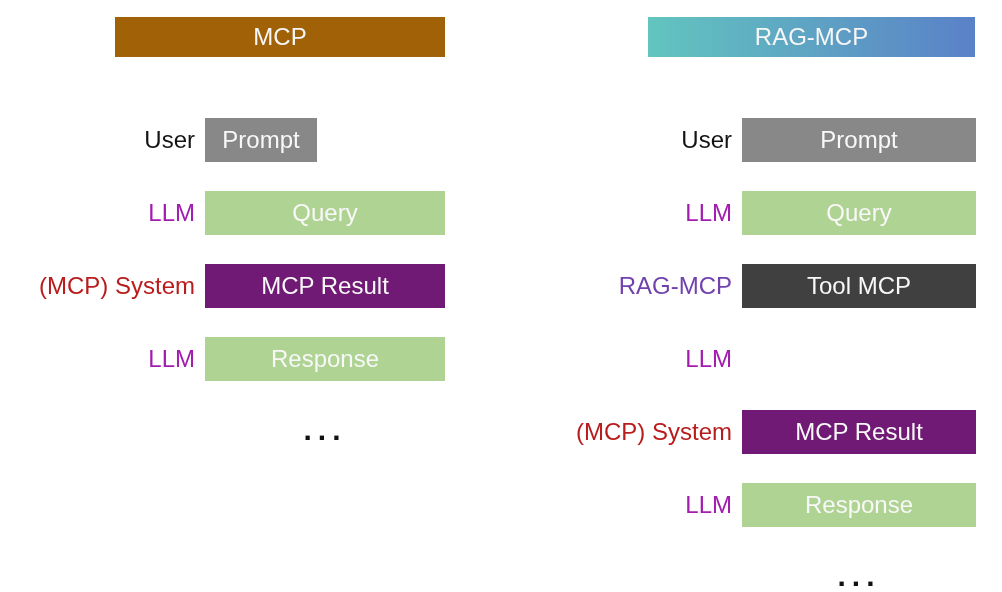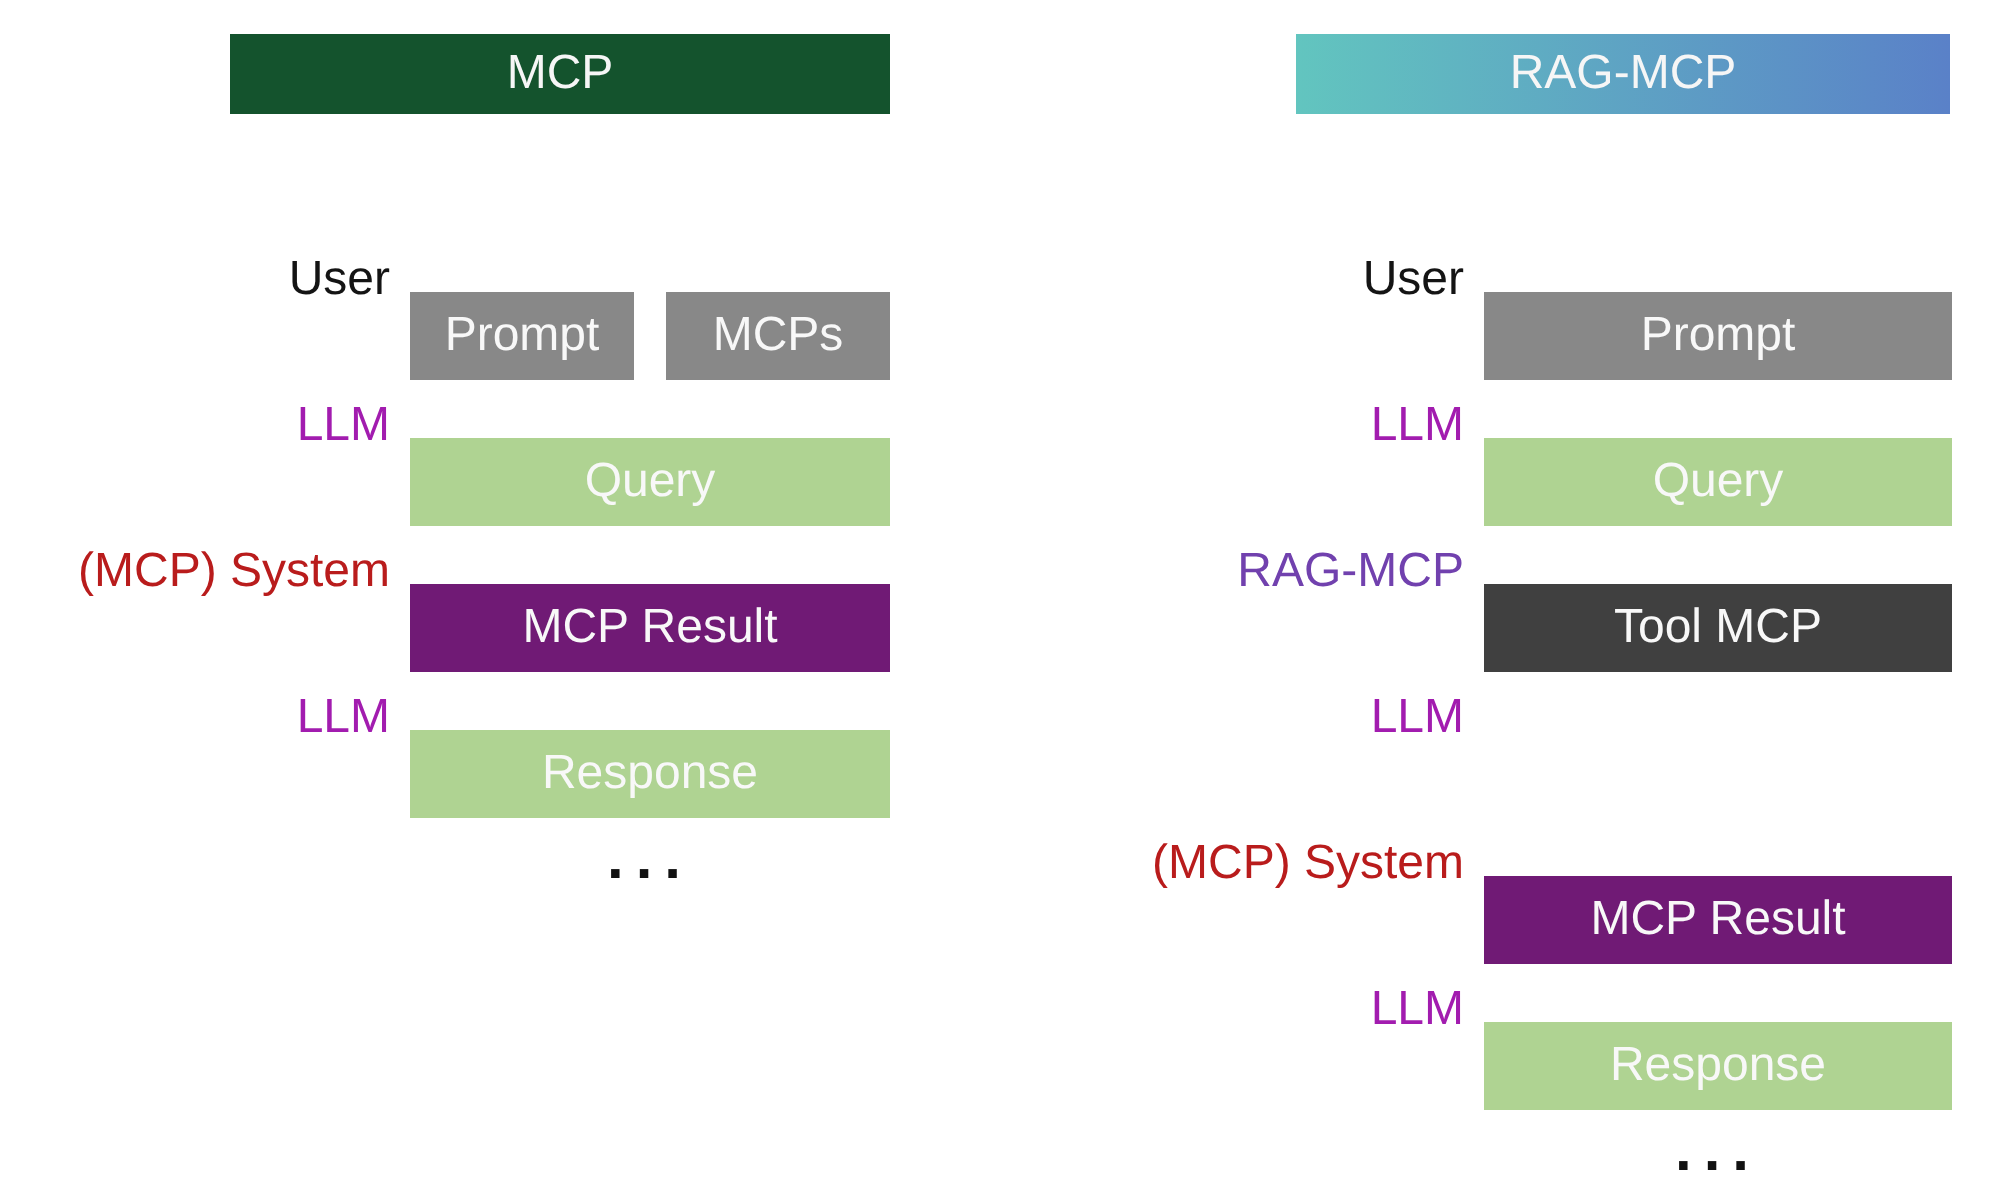--- a/index.html
+++ b/index.html
@@ -17,21 +17,21 @@
   .panel-left  { left: 20px;  width: 425px; }
   .panel-right { left: 555px; width: 421px; }
 
   .header {
     height: 40px;
     line-height: 40px;
     text-align: center;
     color: #f6f6f6;
     font-size: 24px;
   }
-  .panel-left .header  { margin-left: 95px; width: 330px; background: #14532d; }
+  .panel-left .header  { margin-left: 95px; width: 330px; background: #a16207; }
   .panel-right .header { margin-left: 93px; width: 327px;
     background: linear-gradient(90deg, #62c5bf 0%, #5a81c8 100%); }
 
   .rows { margin-top: 61px; }
 
   .row { display: flex; height: 44px; margin-bottom: 29px; }
 
   .label {
     text-align: right;
     padding-right: 10px;
@@ -51,21 +51,20 @@
   .panel-left  .bars { width: 240px; }
   .panel-right .bars { width: 234px; }
 
   .bar {
     height: 44px;
     line-height: 44px;
     text-align: center;
     color: #f8f8f8;
     font-size: 24px;
     width: 100%;
-    margin-top: 28px;
   }
   .bar.half { width: 112px; }
 
   .bar-gray   { background: #888888; }
   .bar-green  { background: #afd392; }
   .bar-pink   { background: #701a75; }
   .bar-purple { background: #404040; }
 
   .dots {
     margin-top: 16px;
@@ -87,21 +86,20 @@
 
   <section class="panel panel-left">
     <div class="header">MCP</div>
 
     <div class="rows">
 
       <div class="row">
         <div class="label label-black">User</div>
         <div class="bars">
           <div class="bar bar-gray half">Prompt</div>
-          <div class="bar bar-gray half">MCPs</div>
         </div>
       </div>
 
       <div class="row">
         <div class="label label-green">LLM</div>
         <div class="bars">
           <div class="bar bar-green">Query</div>
         </div>
       </div>
 

